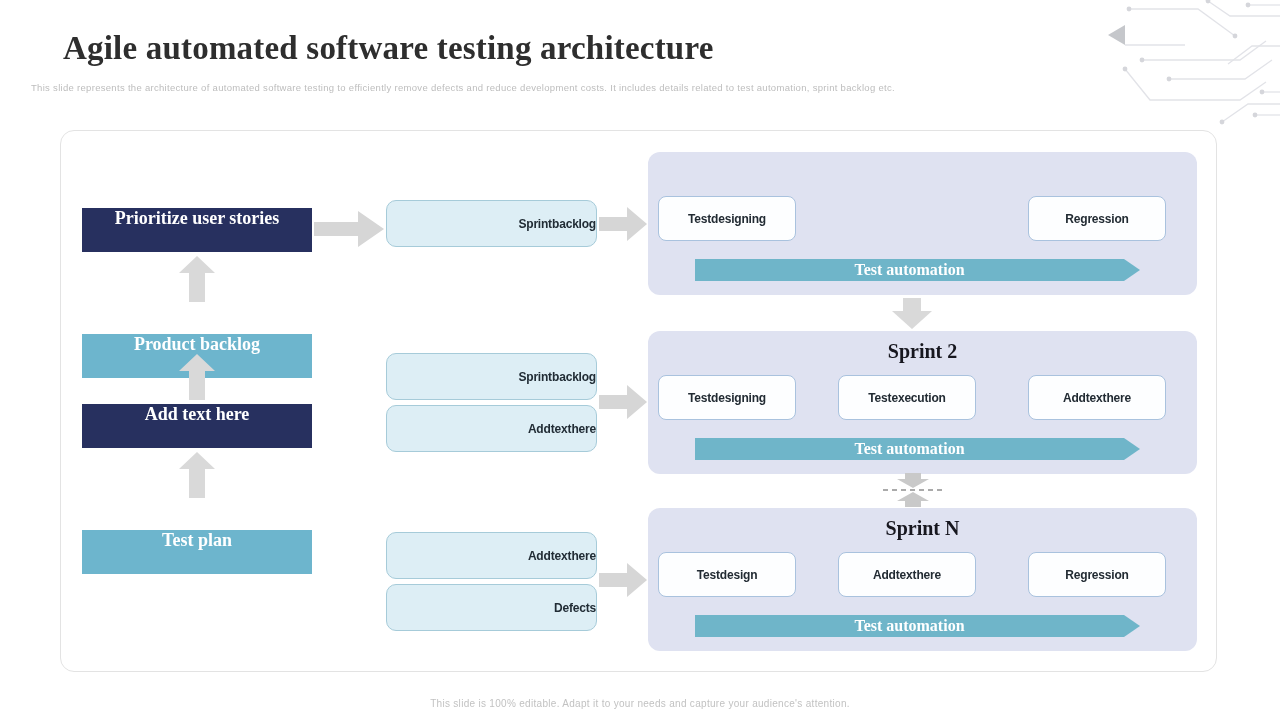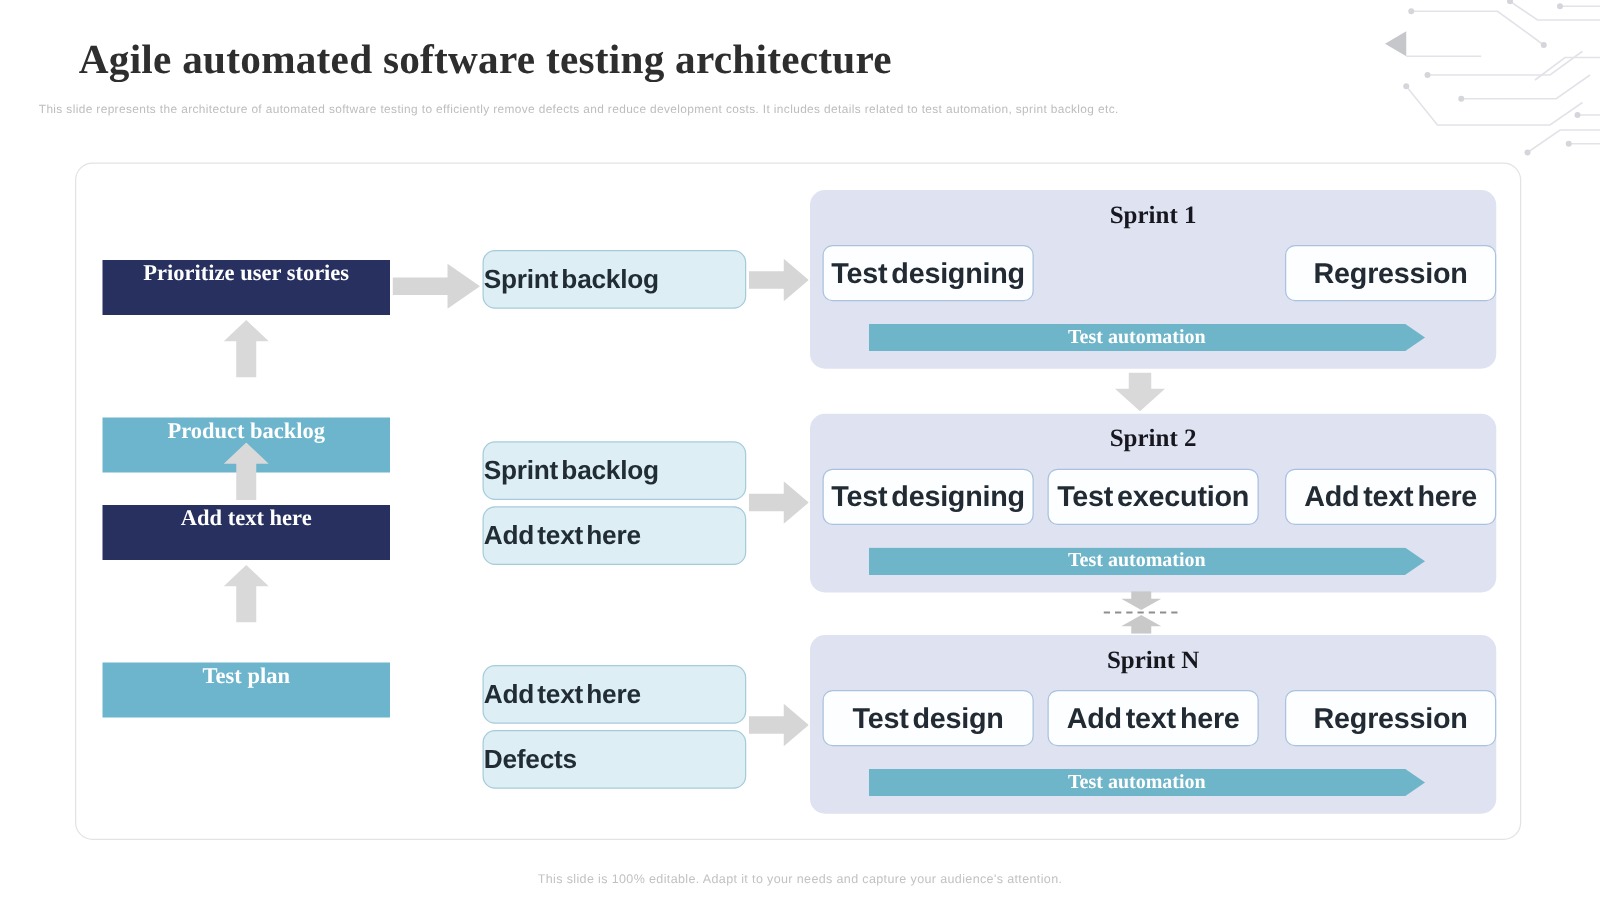--- a/index.html
+++ b/index.html
@@ -35,38 +35,38 @@
     display:flex; align-items:flex-start; justify-content:center;
     font-family:"Liberation Serif", serif; font-weight:700; font-size:18px; color:#ffffff;
   }
   .box-navy { background:#27305f; }
   .box-teal { background:#6db5cd;margin-top:28px; }
 
   
   .mid-box {
     position:absolute; left:386px; width:211px; height:47px;
     background:#ddeef5; border:1px solid #a6cbd9; border-radius:10px;
-    display:flex; align-items:center; justify-content:flex-start;
-    font-weight:700; font-size:21px; color:#212c35; word-spacing:-3px; letter-spacing:-0.2px;
+    display:flex; align-items:center; justify-content:flex-end;
+    font-weight:700; font-size:12px; color:#212c35; word-spacing:-3px; letter-spacing:-0.2px;
   }
 
   
   .panel {
     position:absolute; left:648px; width:549px; height:143px;
     background:#dfe2f1; border-radius:12px;
   }
   .panel-title {
     position:absolute; left:0; top:9px; width:100%; text-align:center;
     font-family:"Liberation Serif", serif; font-weight:700; font-size:20px; color:#17171f;
   }
   .task {
-    position:absolute; top:44px; width:169px; height:45px;
+    position:absolute; top:44px; width:138px; height:45px;
     background:#fdfeff; border:1px solid #a9c2de; border-radius:8px;
     display:flex; align-items:center; justify-content:center;
-    font-weight:700; font-size:23px; color:#222b33; word-spacing:-3px; letter-spacing:-0.2px;
+    font-weight:700; font-size:12px; color:#222b33; word-spacing:-3px; letter-spacing:-0.2px;
   }
   .task.t0 { left:10px; } .task.t1 { left:190px; } .task.t2 { left:380px; }
   .banner {
     position:absolute; left:47px; top:107px; width:445px; height:22px;
     background:#6fb5c9; color:#ffffff;
     font-family:"Liberation Serif", serif; font-weight:700; font-size:16px;
     display:flex; align-items:center; justify-content:center;
     clip-path:polygon(0 0, calc(100% - 16px) 0, 100% 50%, calc(100% - 16px) 100%, 0 100%);
     padding-right:16px;
   }
@@ -159,21 +159,20 @@
     <polygon points="0,10 28,10 28,0 48,17 28,34 28,24 0,24" fill="#d6d6d6"></polygon>
   </svg>
   <svg class="arrow-svg" style="left:599px; top:385px;" width="48" height="34">
     <polygon points="0,10 28,10 28,0 48,17 28,34 28,24 0,24" fill="#d6d6d6"></polygon>
   </svg>
   <svg class="arrow-svg" style="left:599px; top:563px;" width="48" height="34">
     <polygon points="0,10 28,10 28,0 48,17 28,34 28,24 0,24" fill="#d6d6d6"></polygon>
   </svg>
 
   <div class="panel" style="top:152px;">
-    <div class="panel-title">Sprint 1</div>
     <div class="task t0">
         <span>Test designing</span>
       </div>
     <div class="task t2">
         <span>Regression</span>
       </div>
     <div class="banner">
         <span>Test automation</span>
       </div>
   </div>

